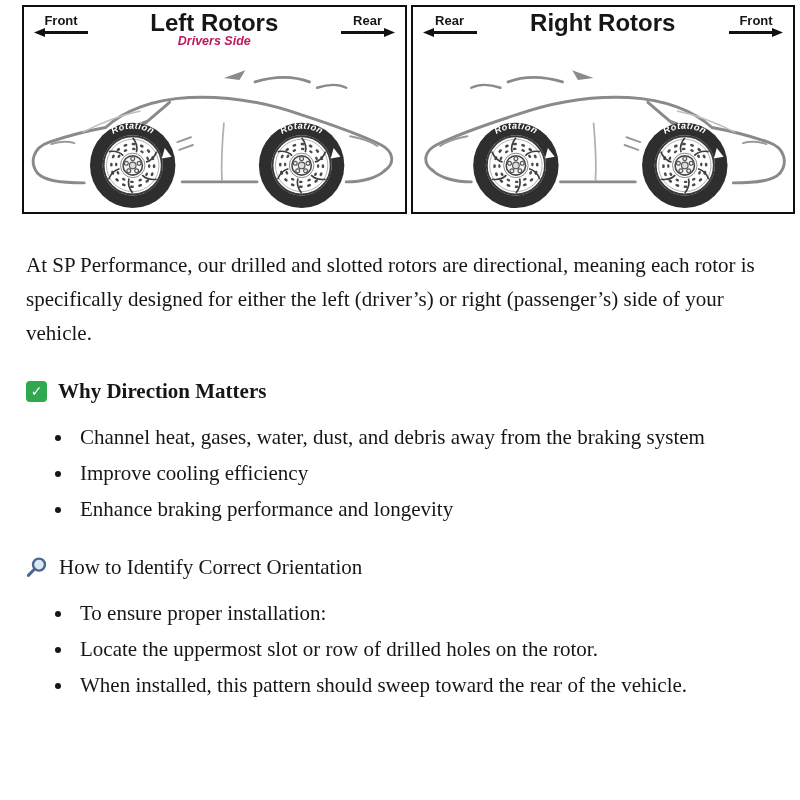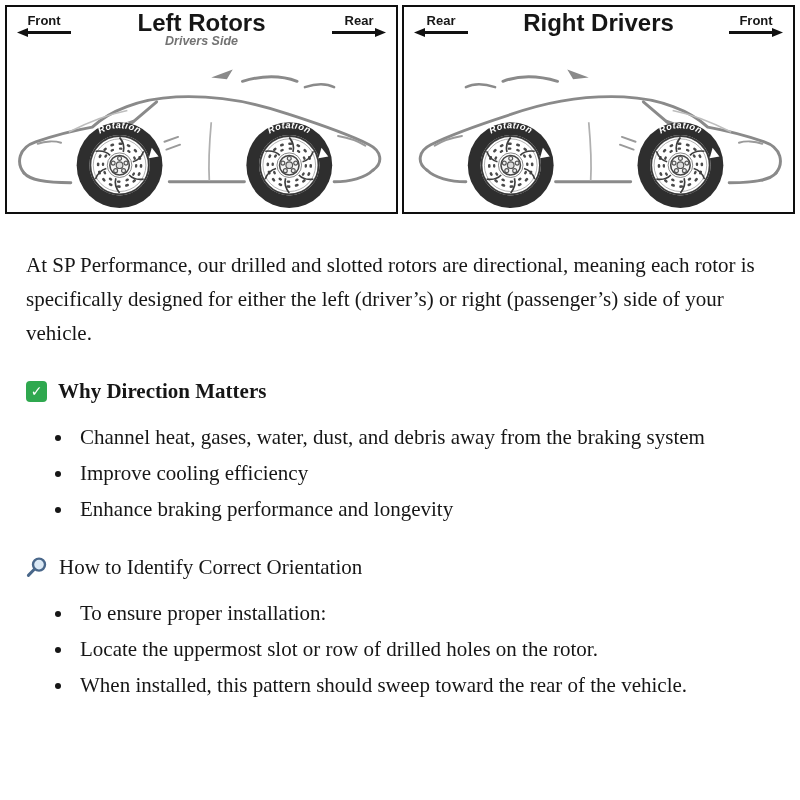--- a/index.html
+++ b/index.html
@@ -1,23 +1,23 @@
 <!DOCTYPE html>
 <html><head>
 <meta charset="utf-8">
 <style>
   html,body{margin:0;padding:0;background:#fff;}
   body{width:800px;font-family:"Liberation Serif",serif;color:#161616;}
 
   
-  .diagram-row{display:flex;gap:4px;padding:5px 5px 0 5px;}
+  .diagram-row{display:flex;gap:4px;padding:5px 5px 0 22px;}
   .panel{flex:1;border:2.5px solid #0e0e0e;background:#fff;overflow:hidden;}
   .panel-header{position:relative;height:42px;padding-top:5px;}
   .panel-title{font-family:"Liberation Sans",sans-serif;font-weight:bold;font-size:24px;line-height:22px;text-align:center;}
-  .panel-subtitle{font-family:"Liberation Sans",sans-serif;font-weight:bold;font-style:italic;font-size:12.5px;color:#737373;text-align:center;line-height:14px;}
+  .panel-subtitle{font-family:"Liberation Sans",sans-serif;font-weight:bold;font-style:italic;font-size:12.5px;color:#be185d;text-align:center;line-height:14px;}
   .dir{position:absolute;top:7px;display:flex;flex-direction:column;align-items:center;width:58px;}
   .dir.left{left:8px;}  .dir.right{right:8px;}
   .dir-word{font-family:"Liberation Sans",sans-serif;font-weight:bold;font-size:13px;line-height:13px;margin-bottom:1px;}
   .car-svg{display:block;width:100%;height:158px;}
   .hidden-defs{position:absolute;width:0;height:0;overflow:hidden;}
   .rot-text{font-family:"Liberation Sans",sans-serif;font-size:9.5px;font-weight:bold;font-style:italic;fill:#fff;letter-spacing:.5px;}
 
   
   .content{padding:26px 26px 0 26px;font-size:21px;line-height:34px;}
   .intro{margin:8px 0 0 0;}
@@ -130,21 +130,21 @@
   <div class="panel">
     <div class="panel-header">
       <div class="dir left">
         <span class="dir-word">Rear</span>
         <svg width="54" height="9">
           <polygon points="0,4.5 11,0 11,9" fill="#111"></polygon>
             <rect x="9" y="3" width="45" height="3" fill="#111"></rect>
         </svg>
       </div>
       <div>
-        <div class="panel-title">Right Drivers</div>
+        <div class="panel-title">Right Rotors</div>
       </div>
       <div class="dir right">
         <span class="dir-word">Front</span>
         <svg width="54" height="9">
           <polygon points="54,4.5 43,0 43,9" fill="#111"></polygon>
             <rect x="0" y="3" width="45" height="3" fill="#111"></rect>
         </svg>
       </div>
     </div>
     <svg class="car-svg" viewBox="0 0 392 162" preserveAspectRatio="xMidYMax meet">

